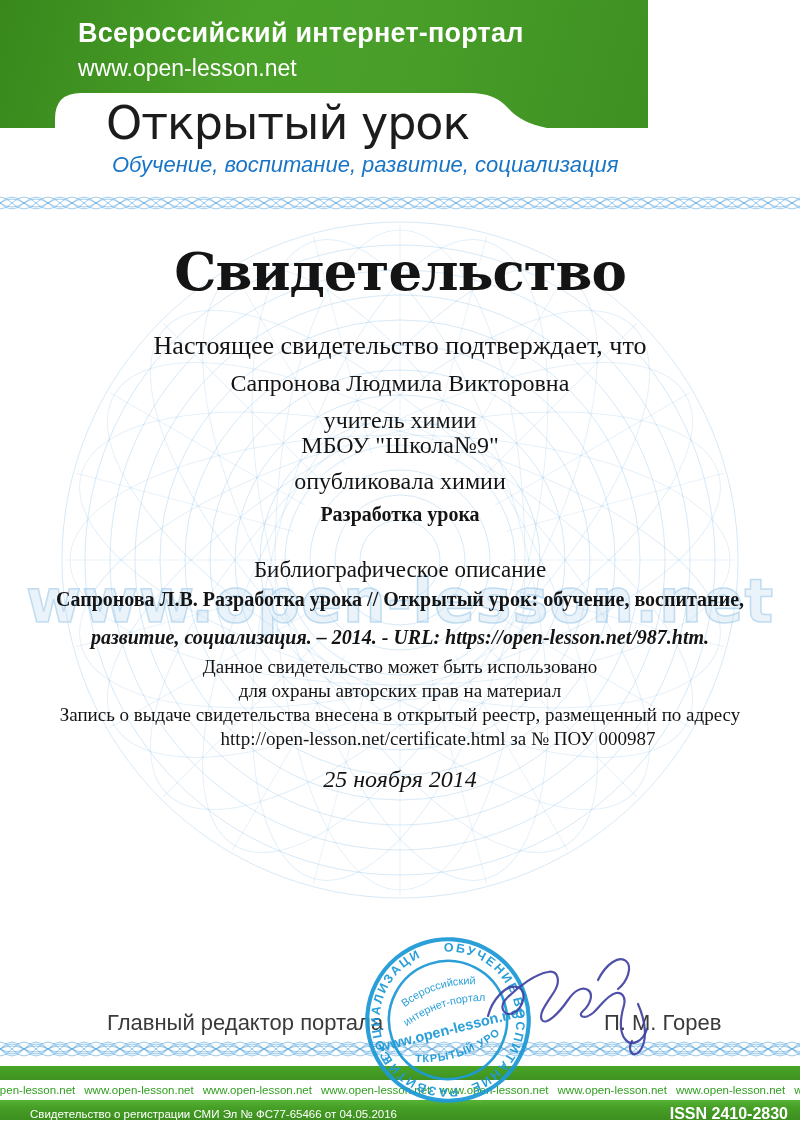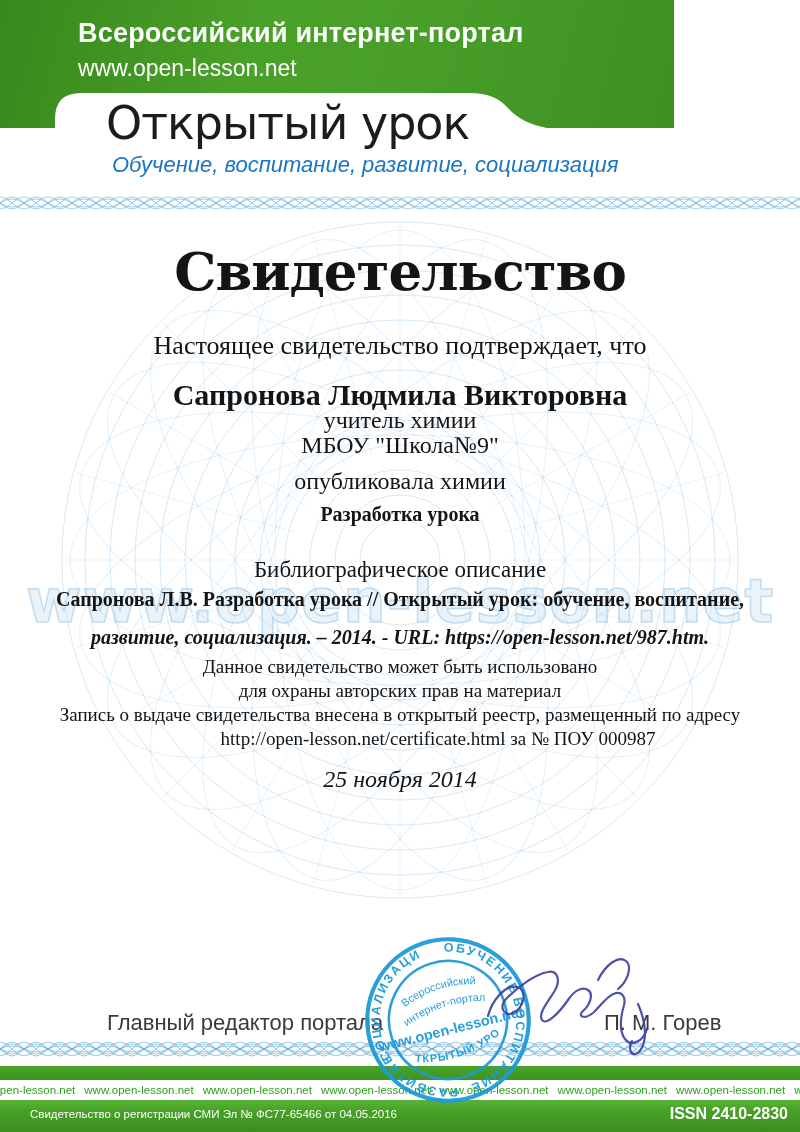--- a/index.html
+++ b/index.html
@@ -1,21 +1,21 @@
 <!DOCTYPE html>
 <html><head>
 <meta charset="utf-8">
 <style>
   html,body{margin:0;padding:0;background:#ffffff;}
   .page{position:relative;width:800px;height:1132px;overflow:hidden;background:#ffffff;
         font-family:"Liberation Sans",sans-serif;}
 
   
   .header{position:absolute;top:0;left:0;width:648px;height:128px;
-          background:linear-gradient(105deg,#38881c 0%,#4aa129 38%,#489e29 62%,#3e9021 100%);z-index:2;padding-left:26px;}
+          background:linear-gradient(105deg,#38881c 0%,#4aa129 38%,#489e29 62%,#3e9021 100%);z-index:2;}
   .portal-line{position:absolute;left:78px;top:18px;font-size:27px;font-weight:bold;color:#ffffff;letter-spacing:.2px;white-space:nowrap;}
   .site-url{position:absolute;left:78px;top:55px;font-size:23px;color:#ffffff;white-space:nowrap;}
   .logo-tab-svg{position:absolute;left:40px;top:88px;z-index:3;}
   .logo-title{position:absolute;left:106px;top:96px;font-family:"DejaVu Sans",sans-serif;
               font-size:46px;color:#1c1c1c;letter-spacing:-1px;white-space:nowrap;z-index:4;}
   .logo-subtitle{position:absolute;left:112px;top:152px;font-style:italic;font-size:22px;
                  color:#1874c5;white-space:nowrap;z-index:4;}
 
   
   .band-top{position:absolute;left:0;top:190px;z-index:1;}
@@ -23,21 +23,21 @@
   .rosette{position:absolute;left:55px;top:200px;z-index:0;}
   .watermark{position:absolute;left:0;top:566px;width:800px;text-align:center;z-index:1;
              font-family:"DejaVu Sans",sans-serif;font-weight:bold;font-size:60px;letter-spacing:1px;
              color:rgba(185,216,240,0.30);-webkit-text-stroke:1.5px rgba(150,196,232,0.55);white-space:nowrap;}
 
   
   .cline{position:absolute;left:0;width:800px;text-align:center;white-space:nowrap;
          font-family:"Liberation Serif",serif;color:#141414;z-index:2;}
   .c-title{top:240px;font-family:"DejaVu Serif",serif;font-size:53px;font-weight:bold;letter-spacing:-1px;}
   .c-intro{top:331px;font-size:26px;}
-  .c-name{top:378px;font-size:30px;font-weight:bold;}
+  .c-name{top:370px;font-size:24px;font-weight:normal;}
   .c-role{top:407px;font-size:24px;}
   .c-school{top:432px;font-size:24px;}
   .c-action{top:468px;font-size:24px;}
   .c-work{top:503px;font-size:20px;font-weight:bold;}
   .c-bibl{top:557px;font-size:23px;}
   .c-bib1{top:588px;font-size:20px;font-weight:bold;}
   .c-bib2{top:626px;font-size:20px;font-weight:bold;font-style:italic;}
   .c-use1{top:656px;font-size:19px;}
   .c-use2{top:680px;font-size:19px;}
   .c-reg1{top:704px;font-size:19px;}
@@ -55,21 +55,21 @@
   .stamp .inner-bot{font-size:10.5px;font-weight:bold;letter-spacing:1px;}
   .signature{position:absolute;left:478px;top:942px;z-index:6;}
 
   
   .thin-green{position:absolute;left:0;top:1066px;width:800px;height:14px;
               background:linear-gradient(#48a527,#3f9221);z-index:3;}
   .url-strip{position:absolute;left:0;top:1080px;width:800px;height:20px;background:#ffffff;
              overflow:hidden;z-index:3;display:flex;align-items:center;}
   .url-strip-inner{display:flex;gap:9px;margin-left:-34px;white-space:nowrap;}
   .url-strip-inner span{font-size:11.5px;color:#2f9e1f;}
-  .footer-bar{position:absolute;left:0;top:1100px;width:800px;height:32px;
+  .footer-bar{position:absolute;left:0;top:1100px;width:800px;height:20px;
               background:linear-gradient(#58b436 0%,#47a027 35%,#3c8e1e 100%);z-index:3;}
   .footer-reg{position:absolute;left:30px;top:8px;font-size:11.5px;color:#ffffff;white-space:nowrap;}
   .footer-issn{position:absolute;right:12px;top:5px;font-size:16px;font-weight:bold;color:#ffffff;white-space:nowrap;}
 </style>
 </head>
 <body>
 
 <div class="page">
 
   <svg class="rosette" width="690" height="730" viewBox="0 0 690 730">

